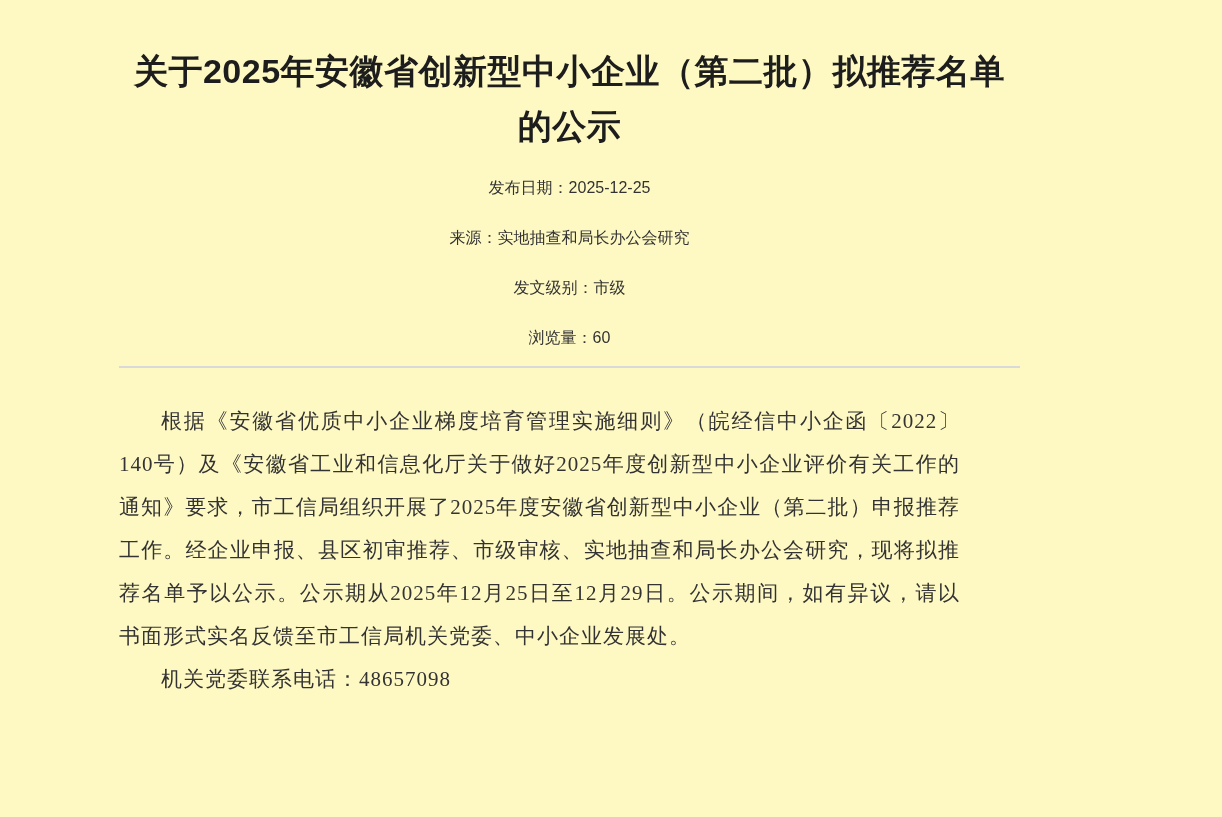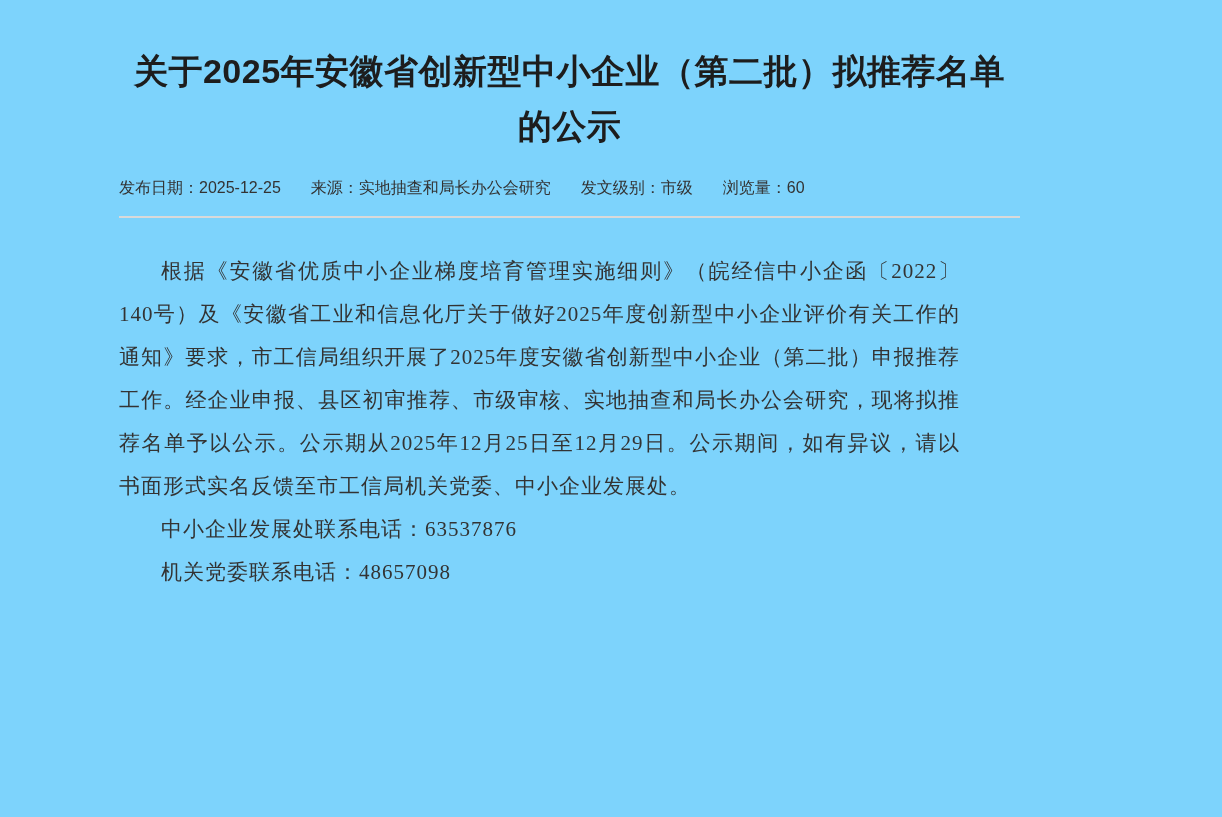--- a/index.html
+++ b/index.html
@@ -4,41 +4,41 @@
 <style>
   * { margin: 0; padding: 0; box-sizing: border-box; }
   html, body {
     background: #ffffff;
     font-family: "Liberation Sans", sans-serif;
   }
   .page {
     position: relative;
     width: 1222px;
     height: 817px;
-    background: #7dd3fc;
+    background: #fef9c3;
     overflow: hidden;
   }
   .content {
     margin-left: 119px;
     width: 901px;
     padding-top: 44px;
   }
   .doc-title {
     font-family: "Liberation Sans", sans-serif;
     font-size: 34px;
     font-weight: 700;
     color: #1d1d1d;
     line-height: 55px;
     text-align: center;
     letter-spacing: 0.5px;
   }
   .meta-bar {
     margin-top: 24px;
     display: flex;
-    flex-direction: row;
+    flex-direction: column;
     align-items: center;
     gap: 30px;
     font-size: 16px;
     color: #333333;
     line-height: 20px;
   }
   .meta-item { white-space: nowrap; }
   .meta-item .meta-label { color: #333333; }
   .meta-item .meta-value { color: #333333; }
   .divider {
@@ -100,20 +100,19 @@
       </span>
       <span class="meta-item">
         <span class="meta-label">浏览量：</span><span class="meta-value">60</span>
       </span>
     </div>
 
     <hr class="divider">
 
     <div class="article">
       <p>根据《安徽省优质中小企业梯度培育管理实施细则》（皖经信中小企函〔2022〕140号）及《安徽省工业和信息化厅关于做好2025年度创新型中小企业评价有关工作的通知》要求，市工信局组织开展了2025年度安徽省创新型中小企业（第二批）申报推荐工作。经企业申报、县区初审推荐、市级审核、实地抽查和局长办公会研究，现将拟推荐名单予以公示。公示期从2025年12月25日至12月29日。公示期间，如有异议，请以书面形式实名反馈至市工信局机关党委、中小企业发展处。</p>
-      <p>中小企业发展处联系电话：63537876</p>
       <p>机关党委联系电话：48657098</p>
 
 
     </div>
 
   </div>
 </div>
 
 </body></html>

